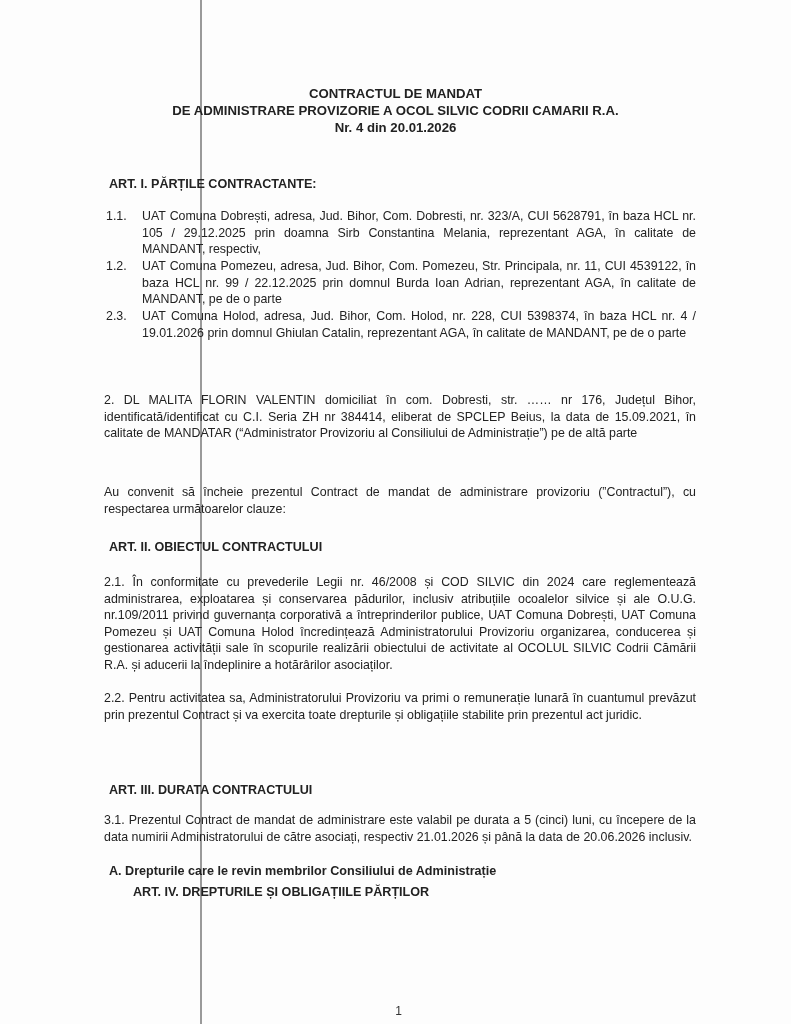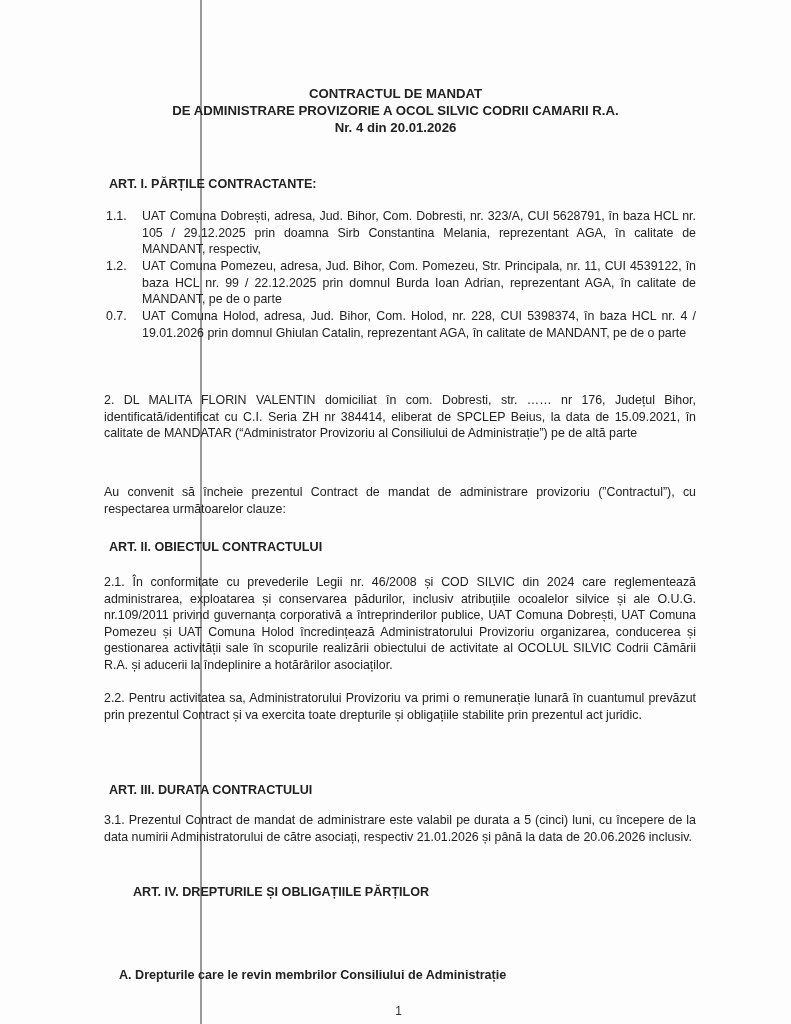--- a/index.html
+++ b/index.html
@@ -33,21 +33,21 @@
 
   <div class="item" style="top:208px;">
     <span class="num">1.1.</span>
     <span class="txt">UAT Comuna Dobrești, adresa, Jud. Bihor, Com. Dobresti, nr. 323/A, CUI 5628791, în baza HCL nr. 105 / 29.12.2025 prin doamna Sirb Constantina Melania, reprezentant AGA,  în calitate de MANDANT, respectiv,</span>
   </div>
   <div class="item" style="top:258px;">
     <span class="num">1.2.</span>
     <span class="txt">UAT Comuna Pomezeu, adresa, Jud. Bihor, Com. Pomezeu, Str. Principala, nr. 11,  CUI 4539122, în baza HCL nr. 99 / 22.12.2025 prin domnul Burda Ioan Adrian, reprezentant AGA,  în calitate de MANDANT, pe de o parte</span>
   </div>
   <div class="item" style="top:308px;">
-    <span class="num">0.7.</span>
+    <span class="num">2.3.</span>
     <span class="txt">UAT Comuna Holod, adresa, Jud. Bihor, Com. Holod, nr. 228, CUI 5398374, în baza HCL nr. 4 / 19.01.2026 prin domnul Ghiulan Catalin, reprezentant AGA, în calitate de MANDANT, pe de o parte</span>
   </div>
 
   <div class="blk" style="top:392px; left:104px; width:592px;">2. DL MALITA FLORIN VALENTIN domiciliat în com. Dobresti, str. …… nr 176, Județul Bihor, identificată/identificat cu C.I. Seria ZH nr 384414, eliberat de SPCLEP Beius, la data de 15.09.2021, în calitate de MANDATAR (“Administrator Provizoriu al Consiliului de Administrație”) pe de altă parte</div>
 
   <div class="blk" style="top:484px; left:104px; width:592px;">Au convenit să încheie prezentul Contract de mandat de administrare provizoriu (”Contractul”), cu respectarea următoarelor clauze:</div>
 
   <div class="h" style="top:540px;">ART. II. OBIECTUL CONTRACTULUI</div>
 
   <div class="blk" style="top:574px; left:104px; width:592px;">
@@ -59,16 +59,16 @@
   </div>
 
 
   <div class="h" style="top:783px;">ART. III. DURATA CONTRACTULUI</div>
 
   <div class="blk" style="top:812px; left:104px; width:592px;">
     <b>3.1.</b><span> Prezentul Contract de mandat de administrare este valabil pe durata a 5 (cinci) luni, cu începere de la data numirii Administratorului de către asociați, respectiv 21.01.2026 și până la data de 20.06.2026 inclusiv.</span>
   </div>
 
   <div class="h" style="top:885px;margin-left:24px;">ART. IV. DREPTURILE ȘI OBLIGAȚIILE PĂRȚILOR</div>
-  <div class="h" style="top:968px;margin-left:10px;">A. Drepturile care le revin membrilor Consiliului de Administrație</div>
+  <div class="h" style="top:864px;">A. Drepturile care le revin membrilor Consiliului de Administrație</div>
 
   <div class="pagenum">1</div>
 </div>
 
 </body></html>

